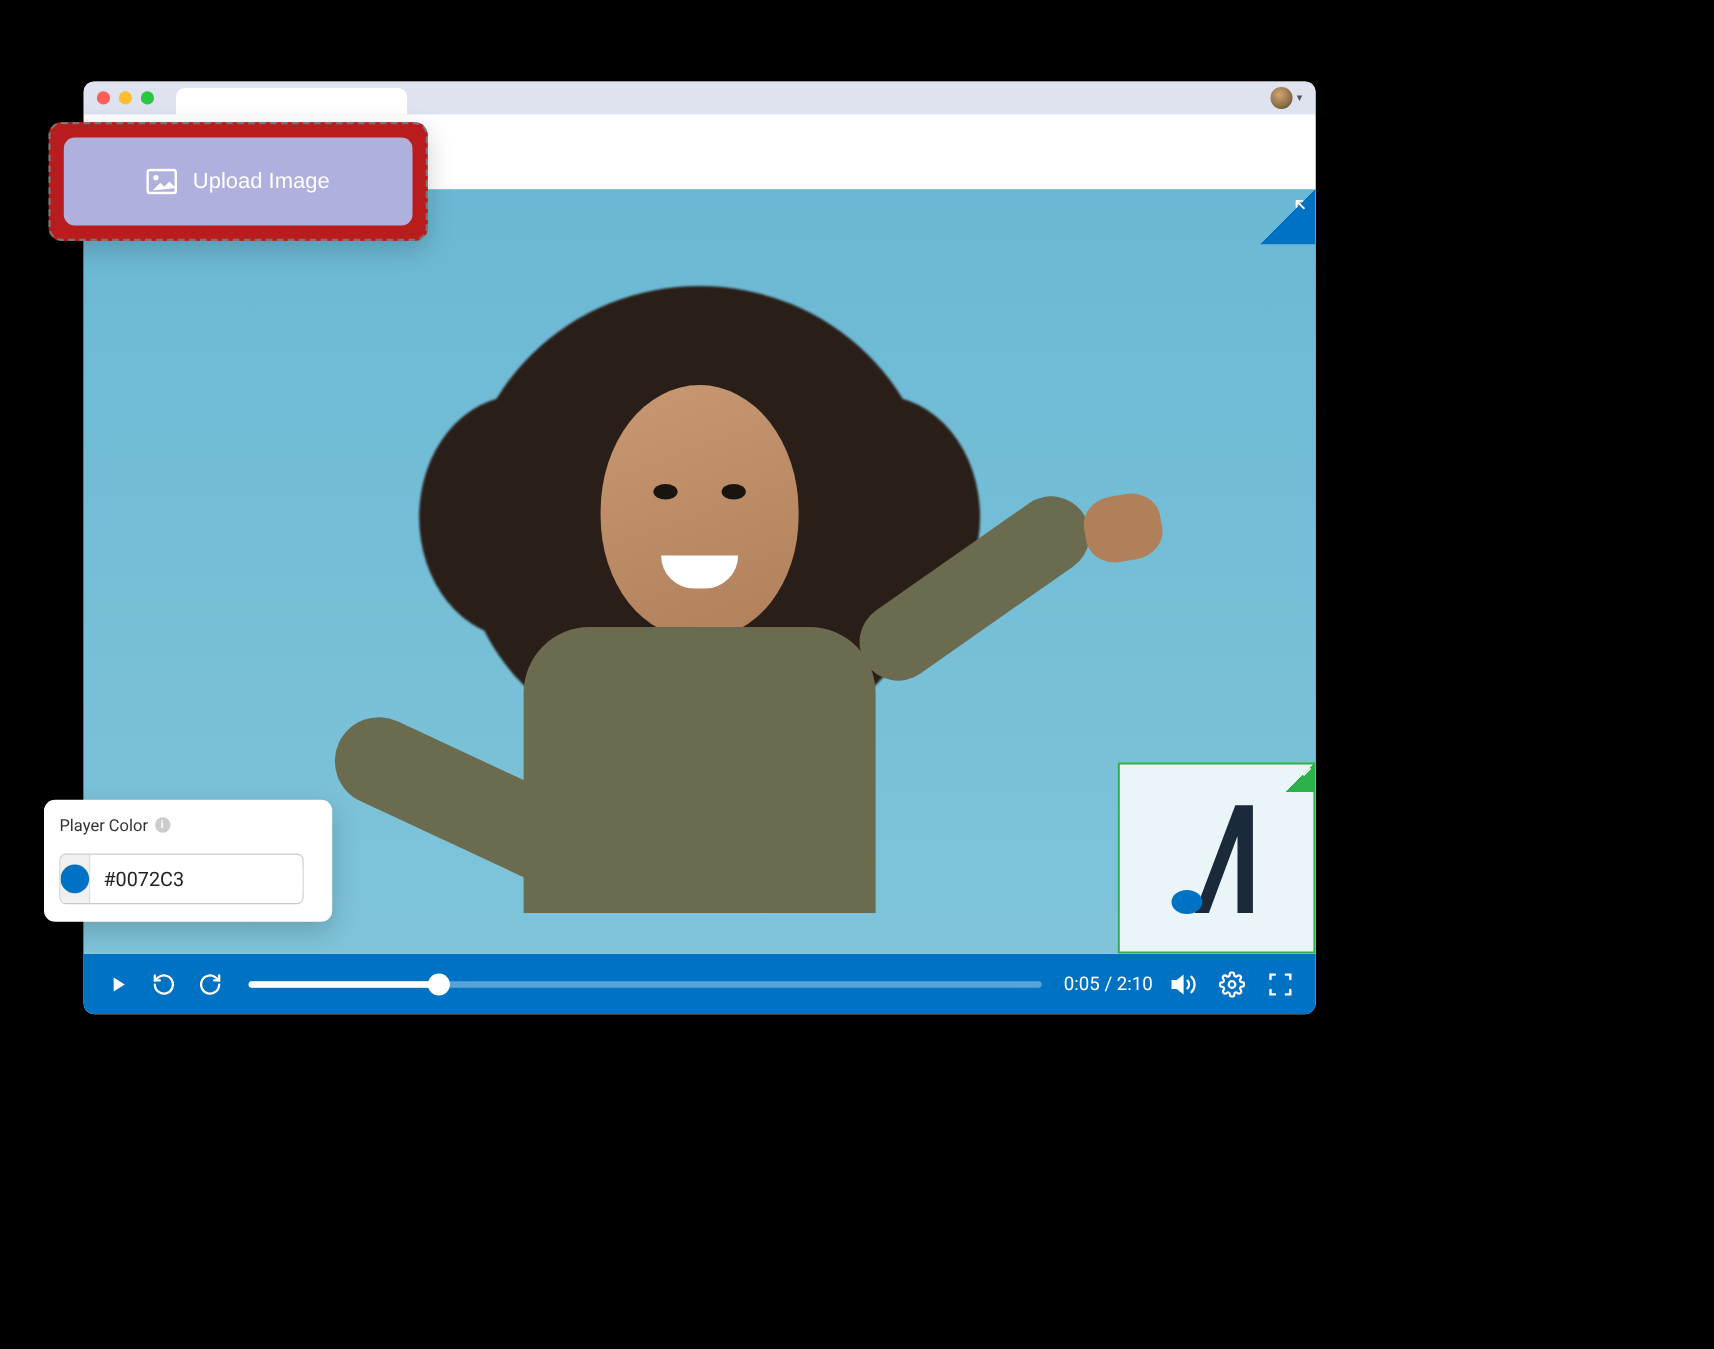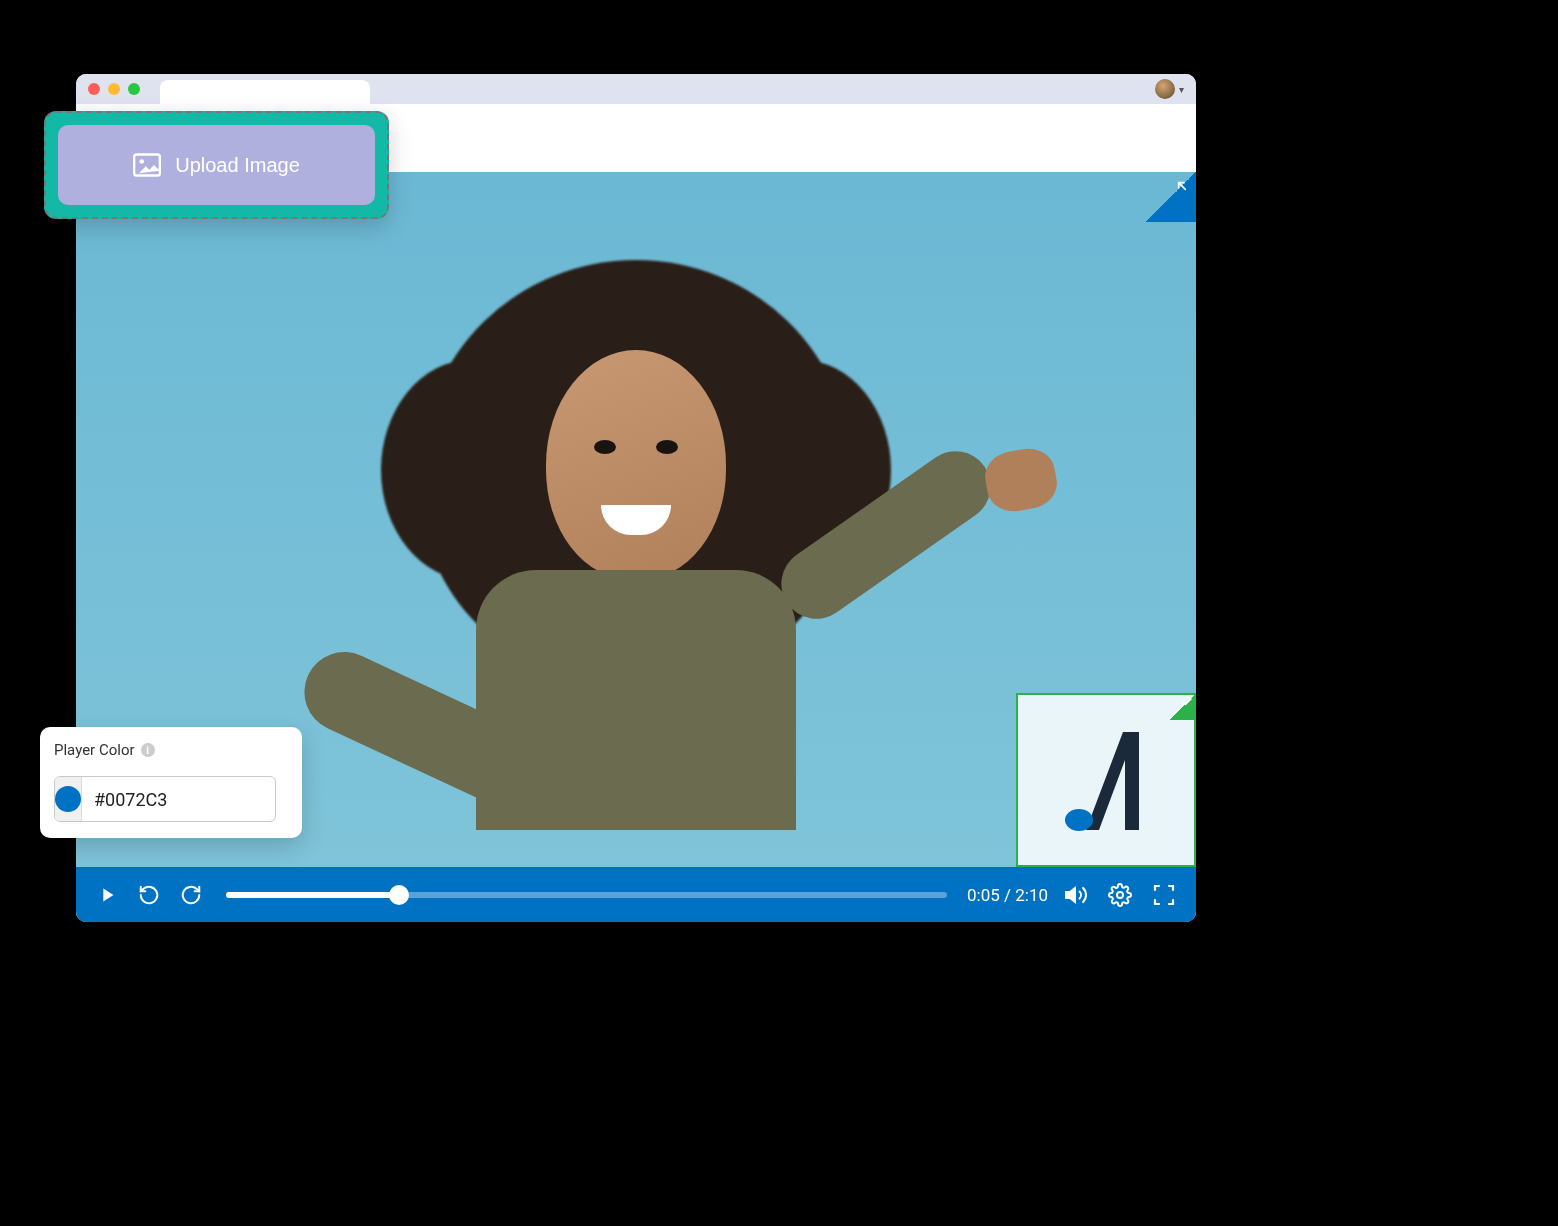--- a/index.html
+++ b/index.html
@@ -197,21 +197,21 @@
       width: 20px; height: 20px; border-radius: 50%;
       background: #fff;
     }
     .time-display { font-size: 17px; white-space: nowrap; }
 
     
     .upload-card {
       position: absolute;
       top: 111px; left: 44px;
       width: 345px; height: 108px;
-      background: #14b8a6;
+      background: #b91c1c;
       border: 2px dashed #777;
       border-radius: 12px;
       display: flex; align-items: flex-end; justify-content: center;
       padding: 12px;
       box-shadow: 0 8px 24px rgba(0,0,0,0.18);
     }
     .upload-btn {
       width: 100%; height: 100%;
       background: #b0b0df;
       border: none; border-radius: 10px;

